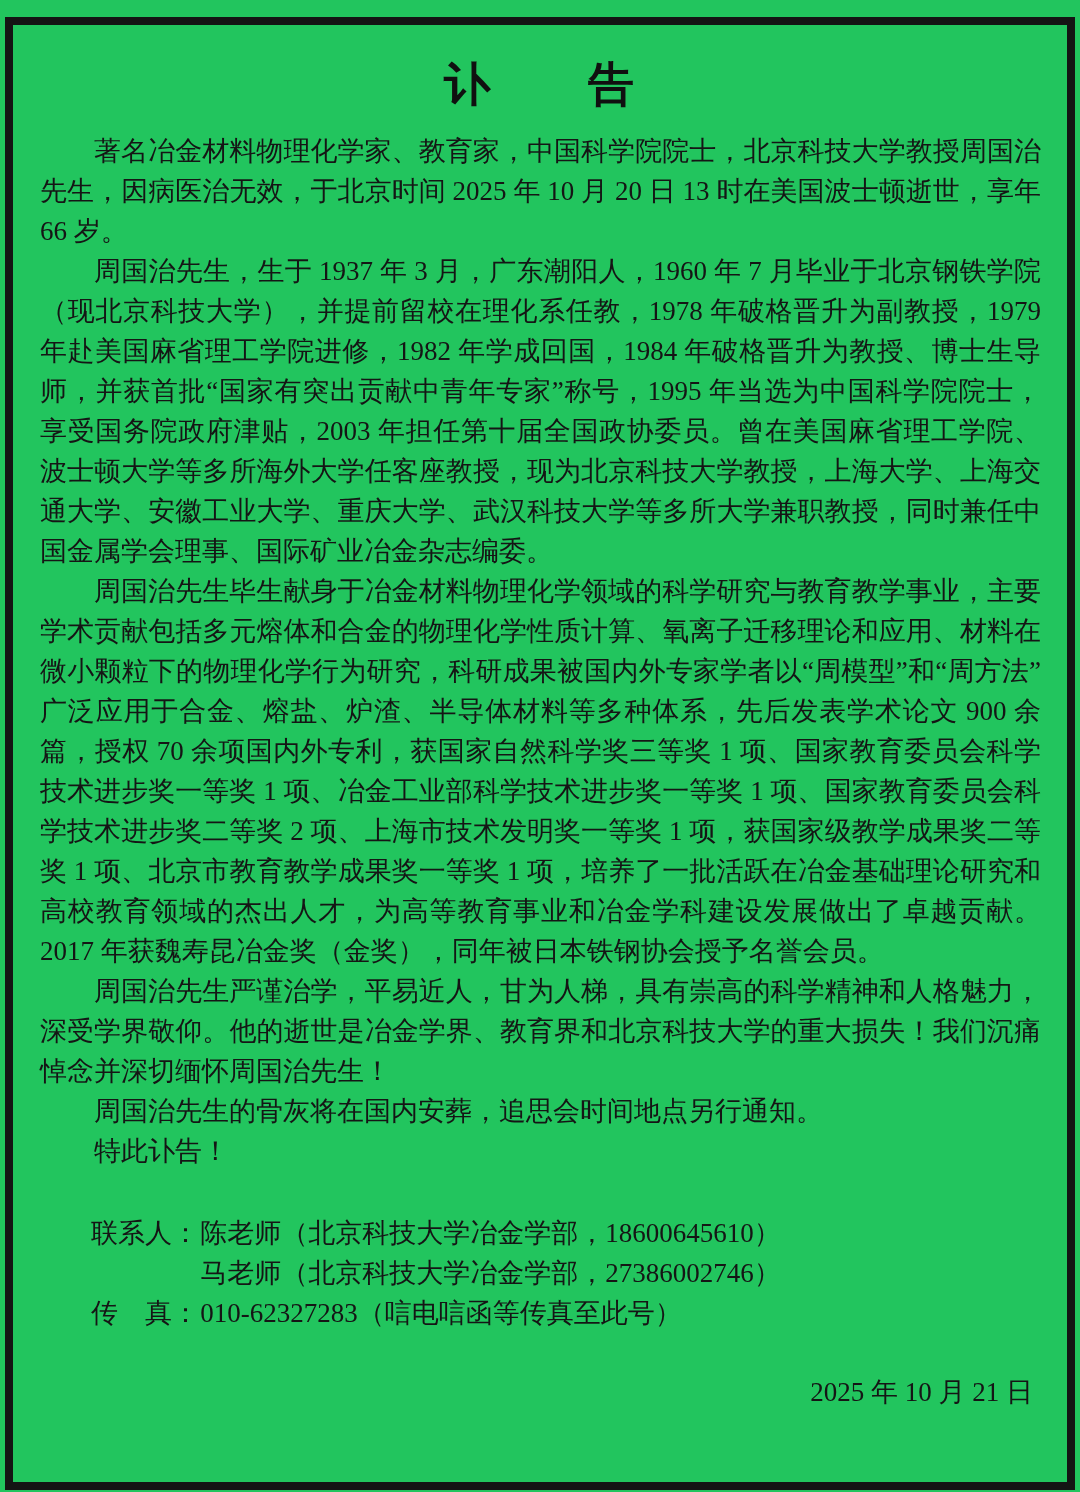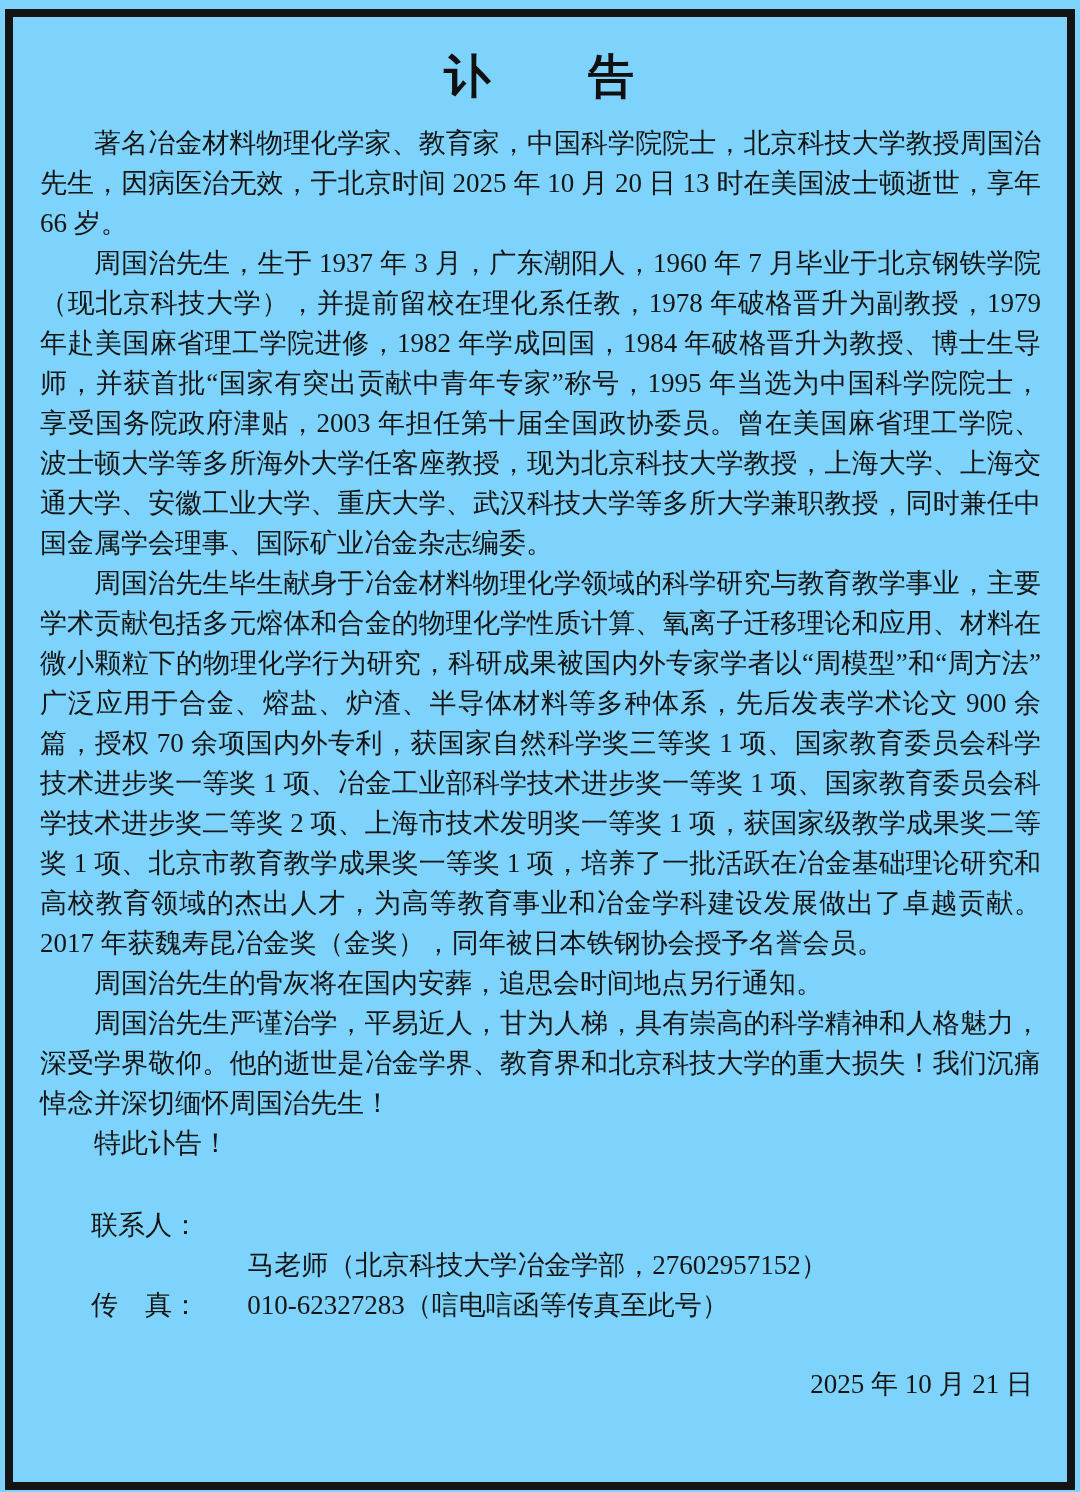--- a/index.html
+++ b/index.html
@@ -4,22 +4,22 @@
 <style>
   * { margin: 0; padding: 0; box-sizing: border-box; }
   html, body {
     background: #ffffff;
     font-family: "Liberation Serif", "DejaVu Serif", serif;
   }
   .page {
     position: relative;
     width: 1080px;
     height: 1492px;
-    background: #7dd3fc;
-    padding: 9px 5px 2px 5px;
+    background: #22c55e;
+    padding: 17px 5px 2px 5px;
     color: #151515;
     overflow: hidden;
   }
   .frame {
     width: 100%;
     height: 100%;
     border: 8px solid #141414;
     padding: 26px 0 0 27px;
     overflow: hidden;
   }
@@ -45,21 +45,21 @@
     text-align: justify;
     text-align-last: left;
   }
   .contacts {
     margin-top: 42px;
     margin-left: 51px;
     font-size: 27px;
     line-height: 40px;
     padding-right: 26px;
   }
-  .contact-row { display: flex; gap: 47px; }
+  .contact-row { display: flex; }
   .contact-row .label {
     flex: none;
     width: 4.05em;
     white-space: pre;
   }
   .contact-row .value { flex: 1; white-space: pre; }
   .signature {
     margin-top: 40px;
     font-size: 27px;
     line-height: 38px;
@@ -73,32 +73,33 @@
 
 <div class="page">
   <div class="frame">
 
     <h1 class="title">讣　　告</h1>
 
     <div class="body-text">
       <p>著名冶金材料物理化学家、教育家，中国科学院院士，北京科技大学教授周国治先生，因病医治无效，于北京时间 2025 年 10 月 20 日 13 时在美国波士顿逝世，享年 66 岁。</p>
       <p>周国治先生，生于 1937 年 3 月，广东潮阳人，1960 年 7 月毕业于北京钢铁学院（现北京科技大学），并提前留校在理化系任教，1978 年破格晋升为副教授，1979 年赴美国麻省理工学院进修，1982 年学成回国，1984 年破格晋升为教授、博士生导师，并获首批“国家有突出贡献中青年专家”称号，1995 年当选为中国科学院院士，享受国务院政府津贴，2003 年担任第十届全国政协委员。曾在美国麻省理工学院、波士顿大学等多所海外大学任客座教授，现为北京科技大学教授，上海大学、上海交通大学、安徽工业大学、重庆大学、武汉科技大学等多所大学兼职教授，同时兼任中国金属学会理事、国际矿业冶金杂志编委。</p>
       <p>周国治先生毕生献身于冶金材料物理化学领域的科学研究与教育教学事业，主要学术贡献包括多元熔体和合金的物理化学性质计算、氧离子迁移理论和应用、材料在微小颗粒下的物理化学行为研究，科研成果被国内外专家学者以“周模型”和“周方法”广泛应用于合金、熔盐、炉渣、半导体材料等多种体系，先后发表学术论文 900 余篇，授权 70 余项国内外专利，获国家自然科学奖三等奖 1 项、国家教育委员会科学技术进步奖一等奖 1 项、冶金工业部科学技术进步奖一等奖 1 项、国家教育委员会科学技术进步奖二等奖 2 项、上海市技术发明奖一等奖 1 项，获国家级教学成果奖二等奖 1 项、北京市教育教学成果奖一等奖 1 项，培养了一批活跃在冶金基础理论研究和高校教育领域的杰出人才，为高等教育事业和冶金学科建设发展做出了卓越贡献。2017 年获魏寿昆冶金奖（金奖），同年被日本铁钢协会授予名誉会员。</p>
+      <p>周国治先生严谨治学，平易近人，甘为人梯，具有崇高的科学精神和人格魅力，深受学界敬仰。他的逝世是冶金学界、教育界和北京科技大学的重大损失！我们沉痛悼念并深切缅怀周国治先生！</p>
       <p>周国治先生的骨灰将在国内安葬，追思会时间地点另行通知。</p>
-      <p>周国治先生严谨治学，平易近人，甘为人梯，具有崇高的科学精神和人格魅力，深受学界敬仰。他的逝世是冶金学界、教育界和北京科技大学的重大损失！我们沉痛悼念并深切缅怀周国治先生！</p>
       <p>特此讣告！</p>
     </div>
 
     <div class="contacts">
       <div class="contact-row">
         <span class="label">联系人：</span>
+        <span class="value">陈老师（北京科技大学冶金学部，18600645610）</span>
       </div>
       <div class="contact-row">
         <span class="label"></span>
-        <span class="value">马老师（北京科技大学冶金学部，27602957152）</span>
+        <span class="value">马老师（北京科技大学冶金学部，27386002746）</span>
       </div>
       <div class="contact-row">
         <span class="label">传　真：</span>
         <span class="value">010-62327283（唁电唁函等传真至此号）</span>
       </div>
     </div>
 
     <div class="signature">
       <div class="sig-date">2025 年 10 月 21 日</div>
     </div>

